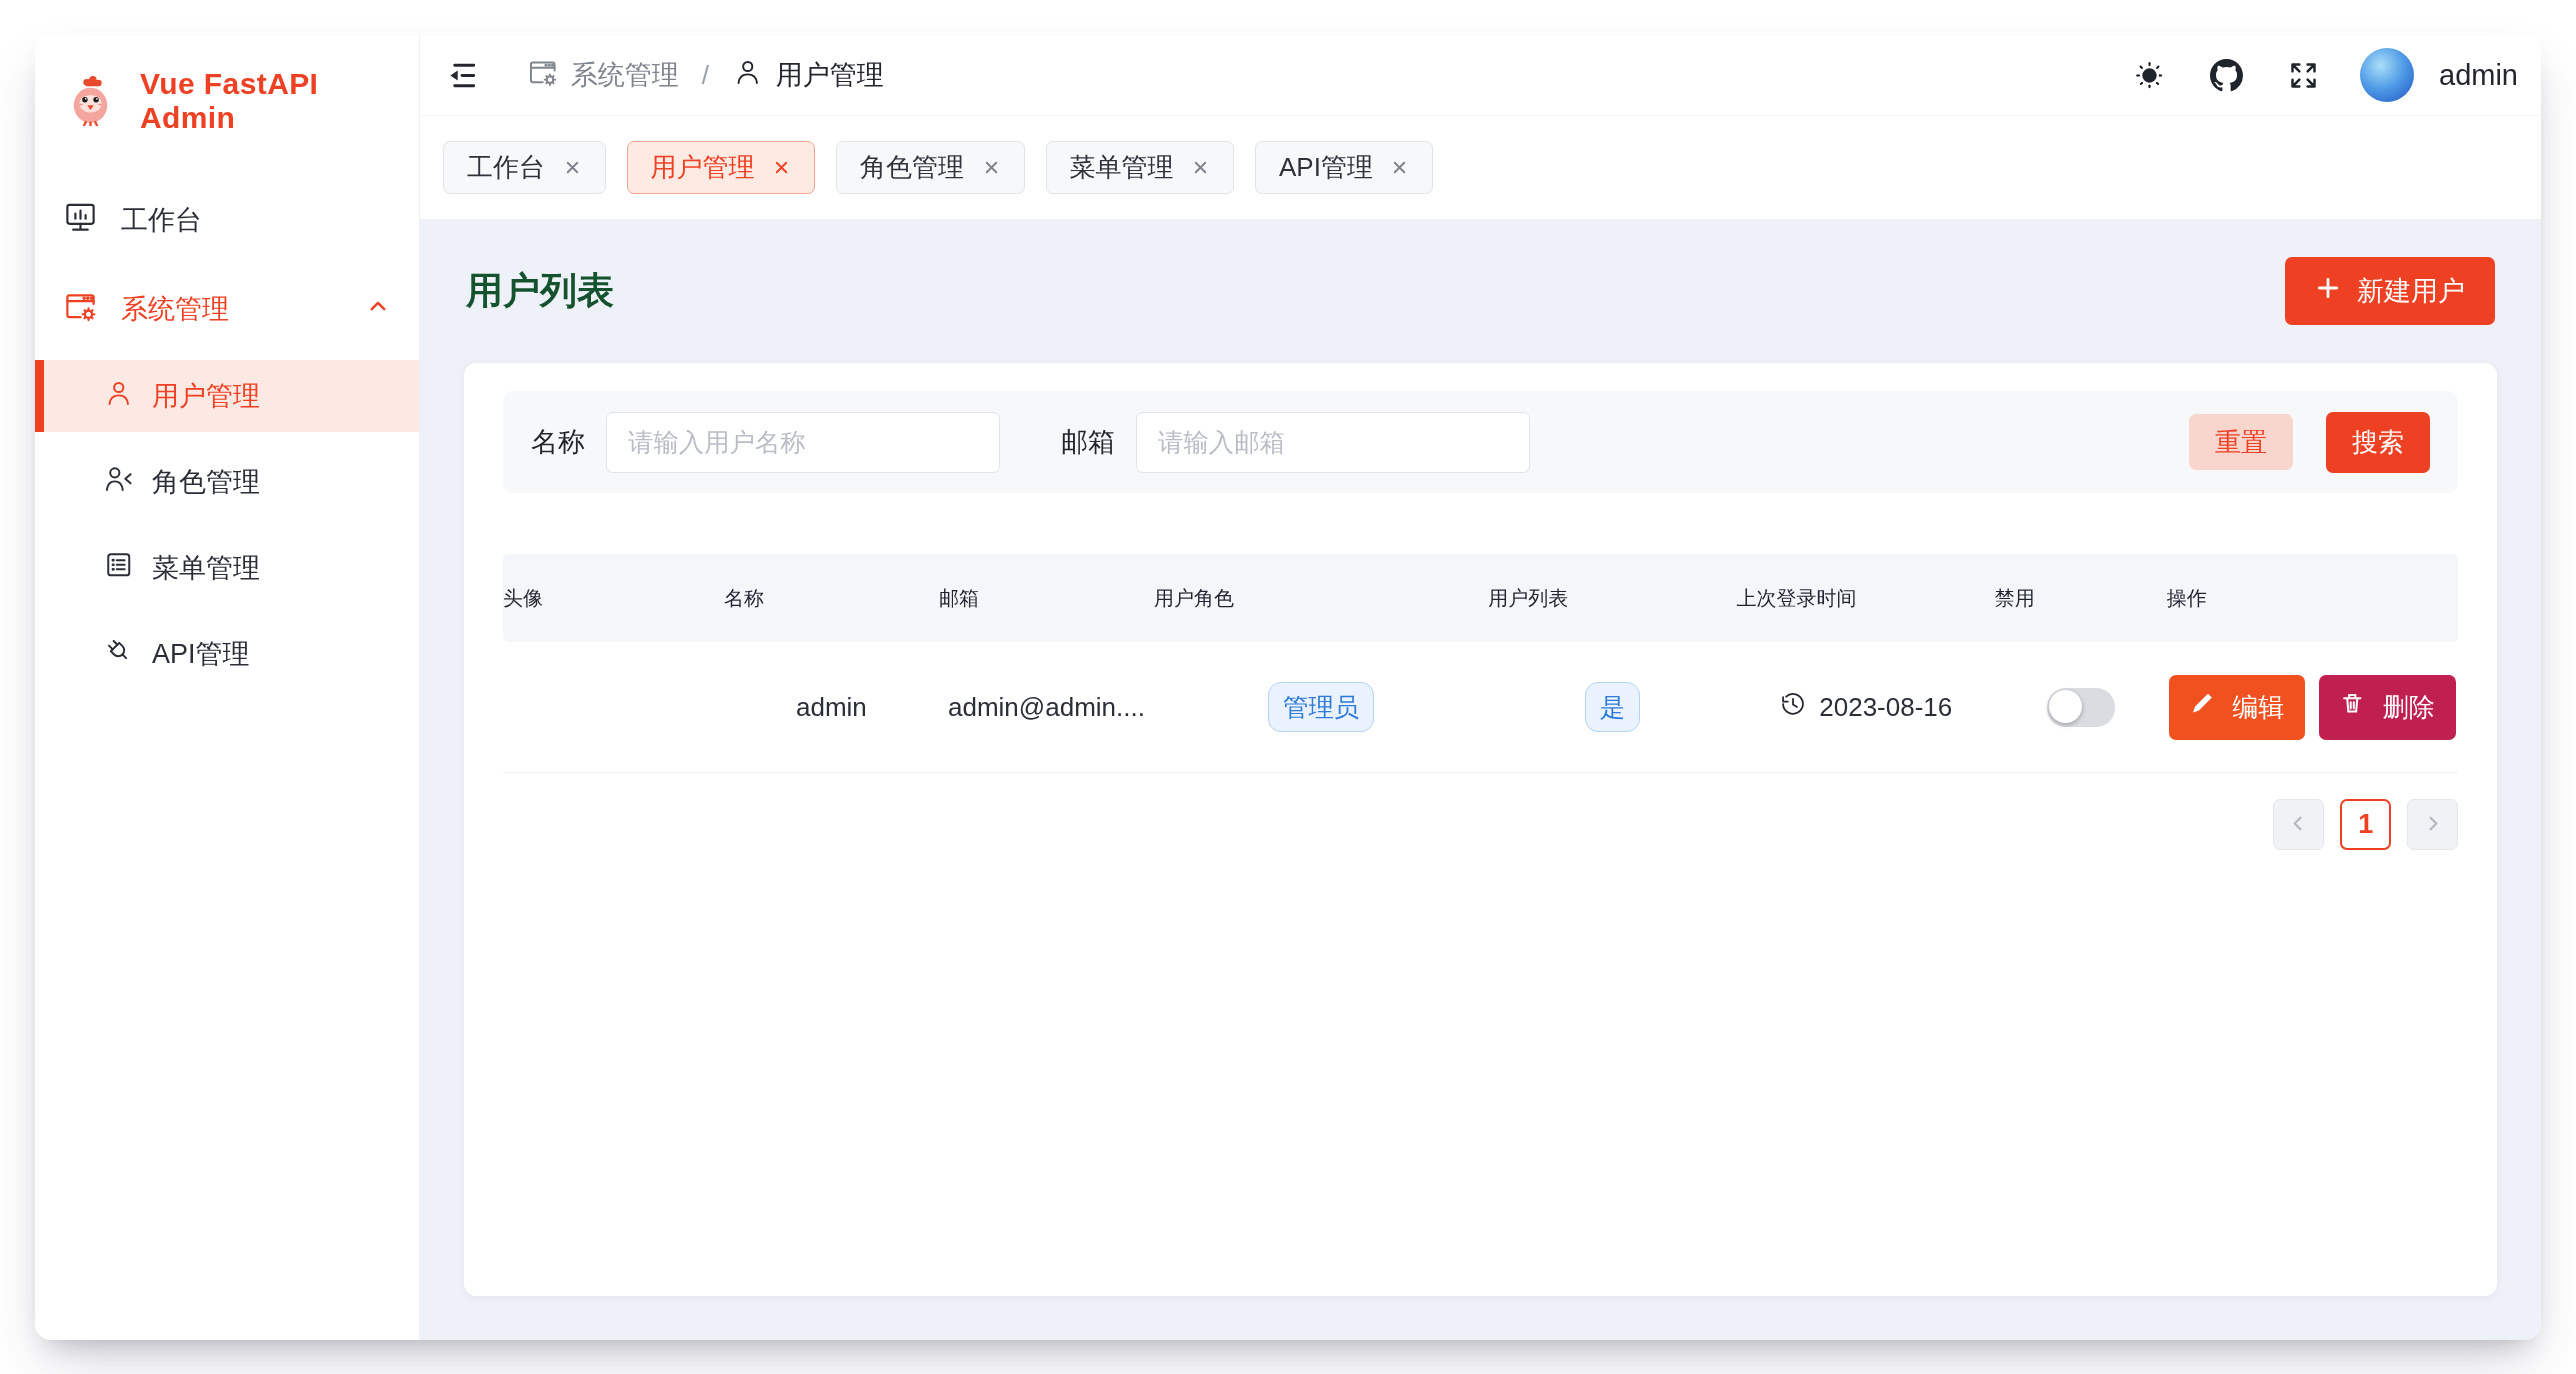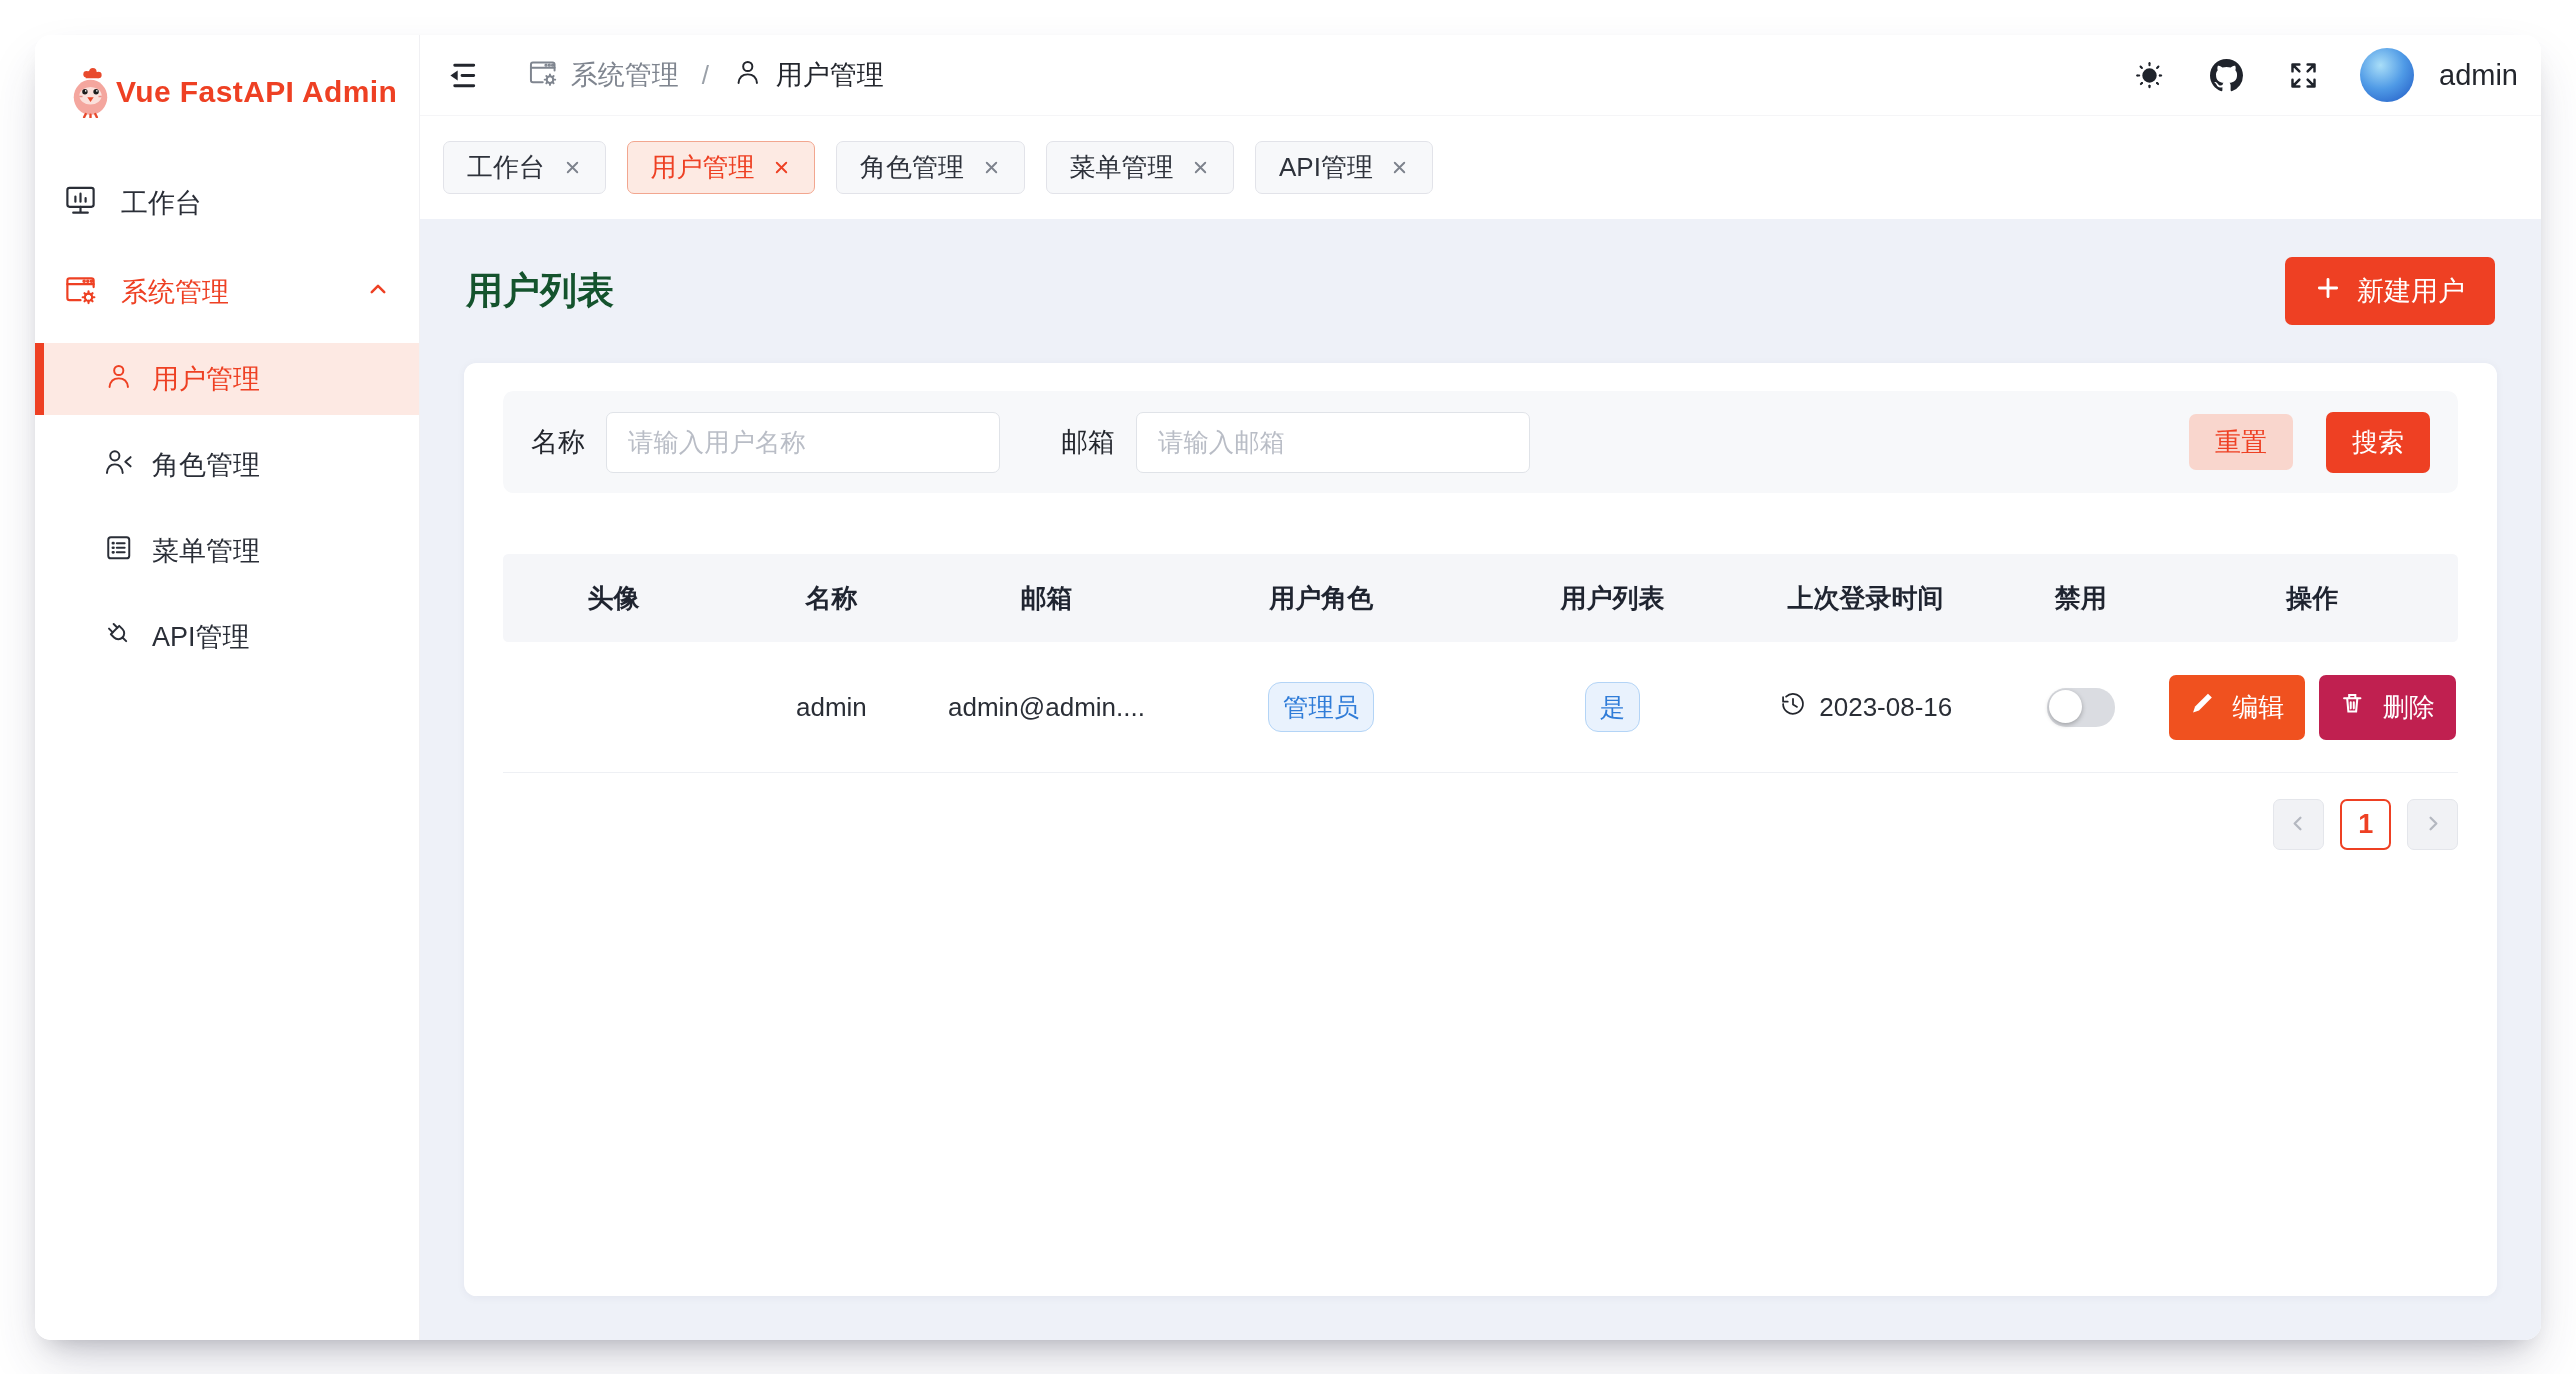--- a/index.html
+++ b/index.html
@@ -4,21 +4,21 @@
 <style>
   * { margin:0; padding:0; box-sizing:border-box; }
   html,body { width:2576px; height:1375px; background:#ffffff; overflow:hidden;
     font-family:"Liberation Sans","DejaVu Sans",sans-serif; }
   .app { position:absolute; left:35px; top:35px; width:2506px; height:1305px;
     background:#fff; border-radius:15.8px; overflow:hidden; display:flex;
     box-shadow:0 26px 53px -10.5px rgba(50,50,93,.22), 0 12.3px 26px -14px rgba(0,0,0,.25); }
 
   
   .sidebar { width:385px; flex:none; background:#fff; border-right:1.8px solid #f0f0f3; }
-  .logo { display:flex; align-items:center; gap:0; padding:31.5px 0 0 30px; }
+  .logo { display:flex; align-items:center; gap:24px; padding:31.5px 0 0 30px; }
   .logo-icon svg { width:51px; height:51px; display:block; }
   .logo-text { font-size:30px; font-weight:bold; color:#ee4023; letter-spacing:0.4px; }
   .menu { margin-top:47px; }
   .menu-item { height:77px; display:flex; align-items:center; gap:23px; padding-left:28px;
     font-size:27px; color:#2a2e37; cursor:pointer; margin-bottom:12.3px; }
   .menu-item svg { width:35px; height:35px; flex:none; }
   .menu-item.parent-active { color:#ee4023; }
   .chevron-up { margin-left:auto; margin-right:26px; }
   .chevron-up svg { width:30px; height:30px; }
   .submenu-item { height:72px; display:flex; align-items:center; gap:17.5px; padding-left:68px;
@@ -83,21 +83,21 @@
   .filter-input::placeholder { color:#b9bdc6; }
   .filter-label.second { margin-left:61px; }
   .btn-reset { margin-left:auto; height:56px; padding:0 26px; background:#f9d6cd; color:#ee4023;
     border:none; border-radius:7px; font-size:26px; cursor:pointer; }
   .btn-search { margin-left:33px; height:61px; padding:0 26px; background:#ee4023; color:#fff;
     border:none; border-radius:7px; font-size:26px; cursor:pointer; }
 
   
   .table-wrap { margin-top:61px; flex:none; }
   .thead { display:flex; align-items:center; height:88px; background:#f5f6f9; border-radius:5.3px; }
-  .th { font-size:26px; font-weight:700; color:#1f2430; text-align:center; }
+  .th { font-size:20px; font-weight:400; color:#1f2430; text-align:left; }
   .trow { display:flex; align-items:center; height:131px; background:#fff;
     border-bottom:1.8px solid #eef0f4; }
   .td { display:flex; align-items:center; justify-content:center; font-size:26px; color:#2a2e36; }
   .c0{width:11.3%;} .c1{width:11%;} .c2{width:11%;} .c3{width:17.1%;}
   .c4{width:12.7%;} .c5{width:13.2%;} .c6{width:8.8%;} .c7{width:14.9%;}
 
   .badge { background:#e9f2fd; border:1.8px solid #b3d4f6; color:#2f7cd8; border-radius:13px;
     padding:8.8px 14px; font-size:25.4px; line-height:1.2; }
   .date-cell { gap:12.3px; }
   .date-cell svg { width:28px; height:28px; color:#23262d; }

